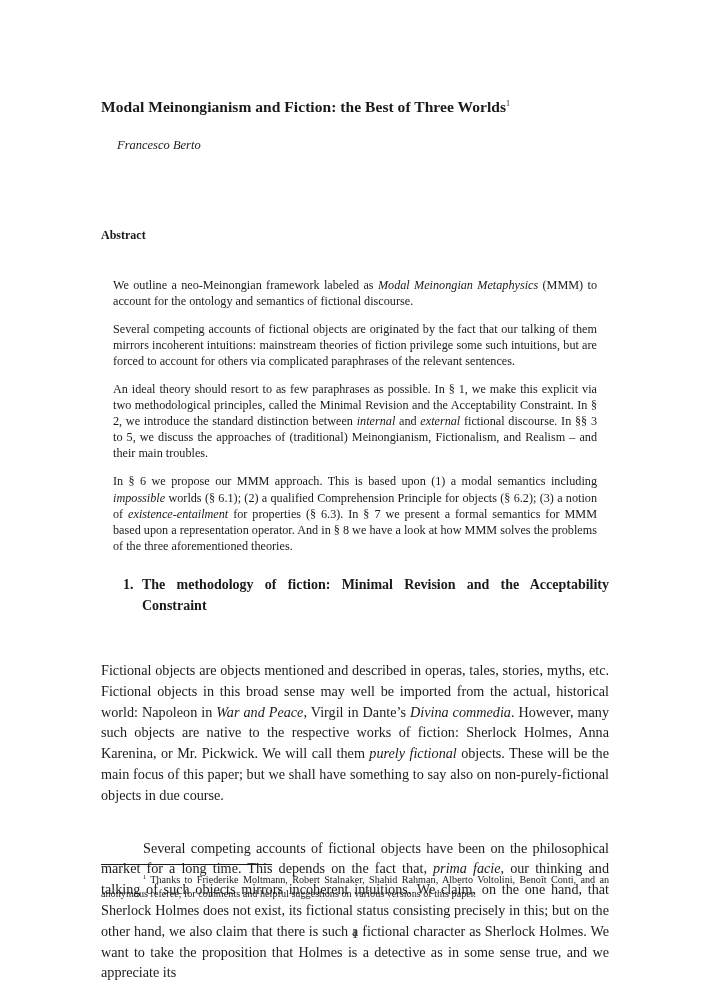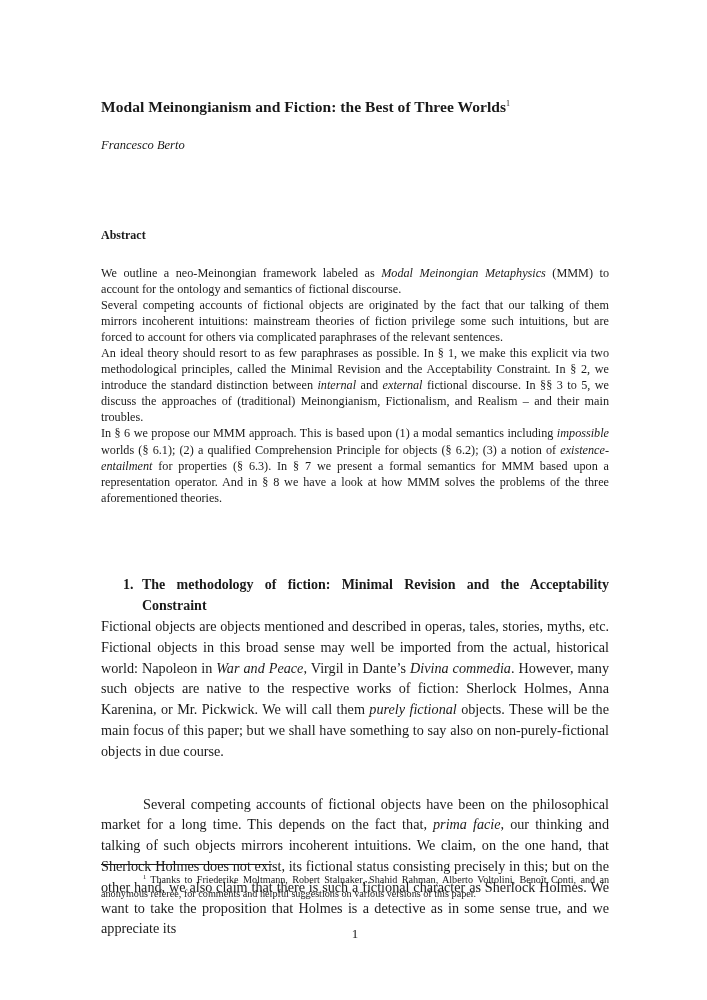--- a/index.html
+++ b/index.html
@@ -1,28 +1,28 @@
 <!DOCTYPE html>
 <html><head>
 <meta charset="utf-8">
 <style>
   html, body { margin: 0; padding: 0; background: #ffffff; }
   body { width: 707px; height: 1000px; position: relative; overflow: hidden;
          font-family: "Liberation Serif", "DejaVu Serif", serif; color: #1a1a1a; }
   .page { position: absolute; left: 101px; top: 0; width: 508px; }
   .title { position: absolute; top: 98px; left: 0; font-size: 15.5px; font-weight: bold; white-space: nowrap; letter-spacing: 0.05px; }
   .title sup { font-size: 8px; vertical-align: super; line-height: 0; font-weight: normal; }
-  .author { position: absolute; top: 138px; left: 0; font-size: 12.5px; font-style: italic; }
+  .author { position: absolute; top: 138px; left: 16px; font-size: 12.5px; font-style: italic; }
   .abs-head { position: absolute; top: 228px; left: 0; font-size: 12px; font-weight: bold; }
   .abstract { position: absolute; top: 265px; left: 0; width: 508px; font-size: 12.2px; line-height: 16.05px; text-align: justify; }
-  .abstract p { margin: 0; }
+  .abstract p { margin: 12px; }
   .sec-head { position: absolute; top: 575px; left: 22px; width: 486px; font-size: 14px; font-weight: bold; line-height: 20.5px; text-align: justify; text-align-last: left; }
   .sec-head .num { position: absolute; left: 0; }
   .sec-head .txt { display: block; margin-left: 19px; text-align: justify; }
-  .body-text { position: absolute; top: 616px; left: 0; width: 508px; font-size: 14.2px; line-height: 20.8px; text-align: justify; }
+  .body-text { position: absolute; top: 660px; left: 0; width: 508px; font-size: 14.2px; line-height: 20.8px; text-align: justify; }
   .body-text p { margin: 0; }
   .body-text p.indent { text-indent: 42px; margin-top: 32px; }
   .fn-rule { position: absolute; top: 864px; left: 0; width: 171px; height: 0; border-top: 1px solid #1a1a1a; }
   .footnote { position: absolute; top: 873px; left: 0; width: 508px; font-size: 10.2px; line-height: 14.3px; text-align: justify; }
   .footnote p { margin: 0; text-indent: 42px; }
   .footnote sup { font-size: 6.5px; vertical-align: super; line-height: 0; margin-right: 4px; }
   .page-num { position: absolute; top: 926px; left: 0; width: 508px; text-align: center; font-size: 13px; }
   i, em { font-style: italic; }
 </style>
 </head>

